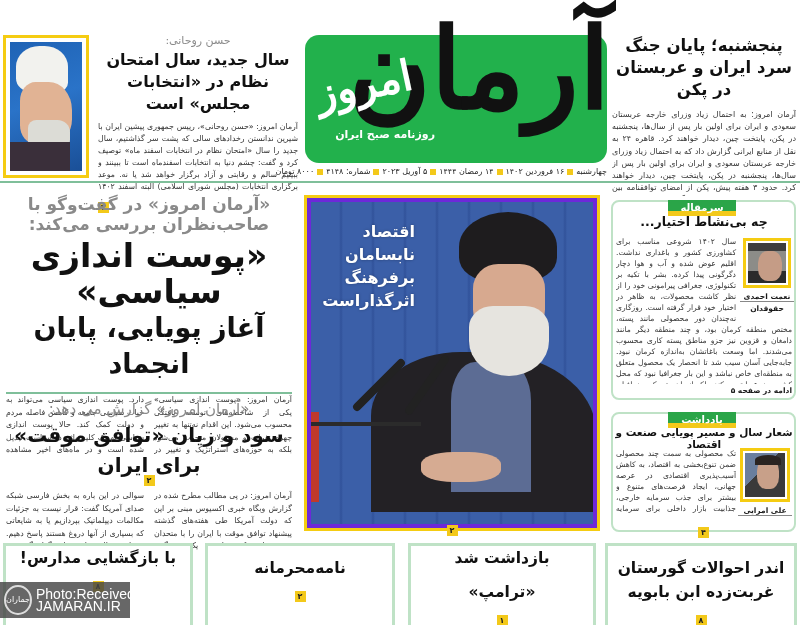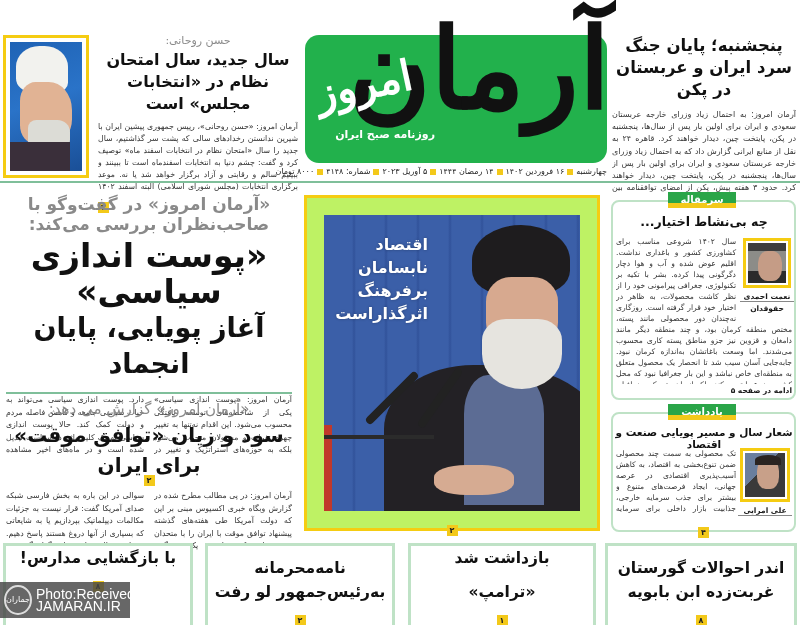--- a/index.html
+++ b/index.html
@@ -51,21 +51,21 @@
 
   .kicker { color: #8a8a8a; font-size: 11px; direction: rtl; text-align: center; }
   .headline { font-weight: bold; direction: rtl; text-align: center; color: #111; }
   .body-text { font-size: 8.4px; line-height: 13px; direction: rtl; text-align: justify; color: #333; }
   .page-badge {
     display: inline-block; min-width: 11px; height: 11px; line-height: 11px;
     background: #f3c91a; color: #222; font-size: 8px; font-weight: bold; text-align: center;
   }
 
   
-  .khamenei-frame { border: 3px solid #f5cc12; padding: 17px; background: #bef264; }
+  .khamenei-frame { border: 3px solid #f5cc12; padding: 4px; background: #6d28d9; }
   .khamenei-photo {
     width: 100%; height: 100%; position: relative; overflow: hidden;
     background: repeating-linear-gradient(90deg, #3b5fa8 0px, #3b5fa8 28px, #31529a 30px, #3b5fa8 32px);
   }
   .kh-turban { position: absolute; left: 148px; top: 10px; width: 98px; height: 70px; background: #1e1c1e; border-radius: 50% 50% 35% 35%; }
   .kh-face { position: absolute; left: 162px; top: 62px; width: 72px; height: 70px; background: #d7a98f; border-radius: 35%; }
   .kh-beard { position: absolute; left: 158px; top: 104px; width: 80px; height: 70px; background: #e6e4df; border-radius: 30% 30% 50% 50%; }
   .kh-robe { position: absolute; left: 60px; top: 150px; width: 225px; height: 160px; background: #232125; border-radius: 40% 50% 0 0; }
   .kh-shirt { position: absolute; left: 140px; top: 160px; width: 80px; height: 130px; background: #5c6c94; border-radius: 30% 30% 0 0; }
   .kh-mic1 { position: absolute; left: 64px; top: 148px; width: 8px; height: 70px; background: #222; transform: rotate(45deg); border-radius: 4px; }
@@ -78,20 +78,21 @@
     color: #fff; font-weight: bold; font-size: 16px; line-height: 23px;
     direction: rtl; text-align: right; text-shadow: 0 0 3px rgba(0,0,0,.3);
   }
 
   
   .green-box { border: 2px solid #bfe2c6; border-radius: 8px; background: #fff; }
   .section-label {
     position: absolute; height: 16px; line-height: 16px;
     color: #fff; font-weight: bold; font-size: 10px; text-align: center; direction: rtl;
     background: linear-gradient(180deg, #2aa548 0 70%, #f3c91a 70% 100%);
+    margin-top: 8px;
   }
   .col-photo { border: 3px solid #f5cc12; padding: 2px; background: #fff; }
   .col-photo .inner { width: 100%; height: 100%; position: relative; overflow: hidden; }
   .author-name { font-size: 7.5px; font-weight: bold; direction: rtl; text-align: center; }
 
   
   .bottom-box { border: 3px solid #bfe2c6; background: #fff; }
   .bottom-title { font-weight: bold; font-size: 15.5px; line-height: 24px; direction: rtl; text-align: center; color: #111; }
 
   .watermark {
@@ -218,21 +219,20 @@
   <div class="bottom-title">غربت‌زده ابن بابویه</div>
   <div style="text-align:center; margin-top:4px;"><span class="page-badge">۸</span></div>
 </div>
 <div class="abs bottom-box" style="left:408px; top:543px; width:188px; height:90px;">
   <div class="bottom-title">بازداشت شد</div>
   <div class="bottom-title" style="margin-top:10px;">«ترامپ»</div>
   <div style="text-align:center; margin-top:4px;"><span class="page-badge">۱</span></div>
 </div>
 <div class="abs bottom-box" style="left:205px; top:543px; width:190px; height:90px;">
   <div class="bottom-title" style="margin-top:10px;">نامه‌محرمانه</div>
-  <div class="bottom-title">به‌رئیس‌جمهور لو رفت</div>
   <div style="text-align:center; margin-top:4px;"><span class="page-badge">۲</span></div>
 </div>
 <div class="abs bottom-box" style="left:3px; top:543px; width:190px; height:90px;">
   <div class="bottom-title">با بازگشایی مدارس!</div>
   <div style="text-align:center; margin-top:4px;"><span class="page-badge">۸</span></div>
 </div>
 
 <div class="abs watermark">
   <div class="wm-logo">جماران</div>
   <div>

